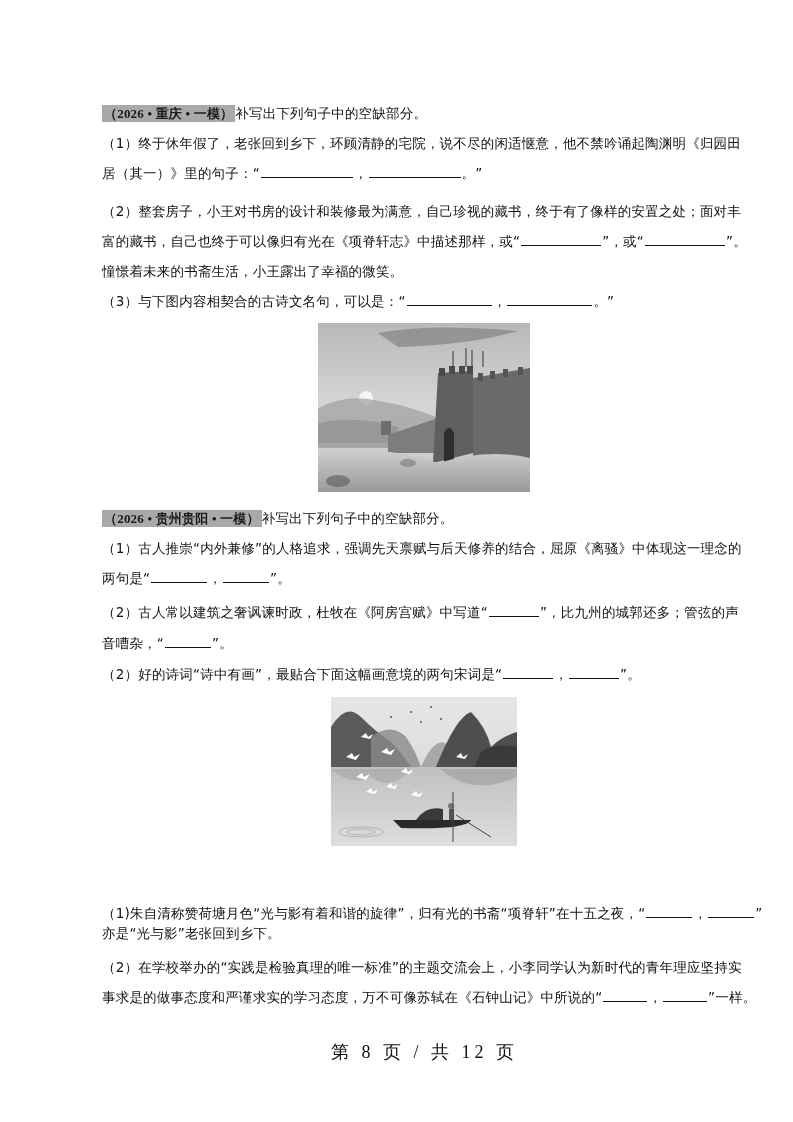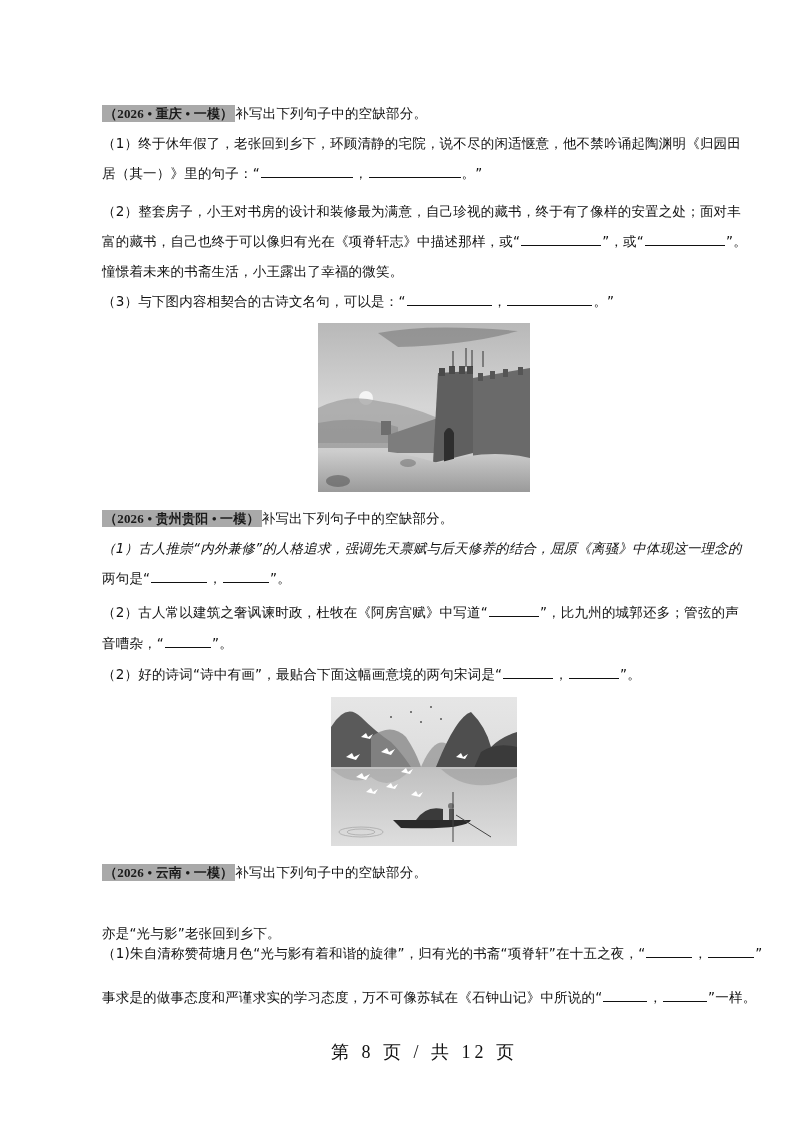--- a/index.html
+++ b/index.html
@@ -129,21 +129,21 @@
       <path d="M0 130 Q60 120 120 140 Q170 125 212 135 L212 169 L0 169 Z" fill="url(#sand1)"></path>
       <ellipse cx="20" cy="158" rx="12" ry="6" fill="#5a5a5a" opacity="0.6"></ellipse>
       <ellipse cx="90" cy="140" rx="8" ry="4" fill="#6a6a6a" opacity="0.5"></ellipse>
     </svg>
   </div>
 
   <div class="line" style="top:509px;">
     <span class="tag">（2026 • 贵州贵阳 • 一模）</span><span>补写出下列句子中的空缺部分。</span>
   </div>
 
-  <div class="line" style="top:539px;font-style:italic;">
+  <div class="line" style="top:539px;">
     <span>（1）古人推崇“内外兼修”的人格追求，强调先天禀赋与后天修养的结合，屈原《离骚》中体现这一理念的</span>
   </div>
   <div class="line" style="top:569px;">
     <span>两句是“</span><span class="blank" style="width:56px;"></span><span>，</span><span class="blank" style="width:46px;"></span><span>”。</span>
   </div>
 
   <div class="line" style="top:603px;">
     <span>（2）古人常以建筑之奢讽谏时政，杜牧在《阿房宫赋》中写道“</span><span class="blank" style="width:50px;"></span><span>”，比九州的城郭还多；管弦的声</span>
   </div>
   <div class="line" style="top:634px;">
@@ -197,29 +197,29 @@
       <path d="M85 123 Q95 108 112 112 L112 123 Z" fill="#3a3a3a"></path>
       <rect x="118" y="112" width="5" height="11" fill="#555"></rect>
       <circle cx="120" cy="109" r="3" fill="#777"></circle>
       <line x1="122" y1="95" x2="122" y2="145" stroke="#444" stroke-width="1"></line>
       <line x1="125" y1="118" x2="160" y2="140" stroke="#444" stroke-width="1"></line>
       <ellipse cx="30" cy="135" rx="22" ry="5" fill="none" stroke="#999" stroke-width="0.6"></ellipse>
       <ellipse cx="30" cy="135" rx="14" ry="3" fill="none" stroke="#999" stroke-width="0.6"></ellipse>
     </svg>
   </div>
 
-  <div class="line" style="top:863px;">
-    <span class="tag">（2026 • 云南 • 一模）</span><span>补写出下列句子中的空缺部分。</span>
-  </div>
-
-  <div class="line" style="top:944px;">
+
+  <div class="line" style="top:904px;">
     <span>（1)朱自清称赞荷塘月色“光与影有着和谐的旋律”，归有光的书斋“项脊轩”在十五之夜，“</span><span class="blank" style="width:46px;"></span><span>，</span><span class="blank" style="width:46px;"></span><span>”</span>
   </div>
   <div class="line" style="top:924px;">
     <span>亦是“光与影”老张回到乡下。</span>
   </div>
 
+  <div class="line" style="top:958px;">
+    <span>（2）在学校举办的“实践是检验真理的唯一标准”的主题交流会上，小李同学认为新时代的青年理应坚持实</span>
+  </div>
   <div class="line" style="top:988px;">
     <span>事求是的做事态度和严谨求实的学习态度，万不可像苏轼在《石钟山记》中所说的“</span><span class="blank" style="width:44px;"></span><span>，</span><span class="blank" style="width:44px;"></span><span>”一样。</span>
   </div>
 
   <div class="footer">第 8 页 / 共 12 页</div>
 </div>
 
 </body></html>

